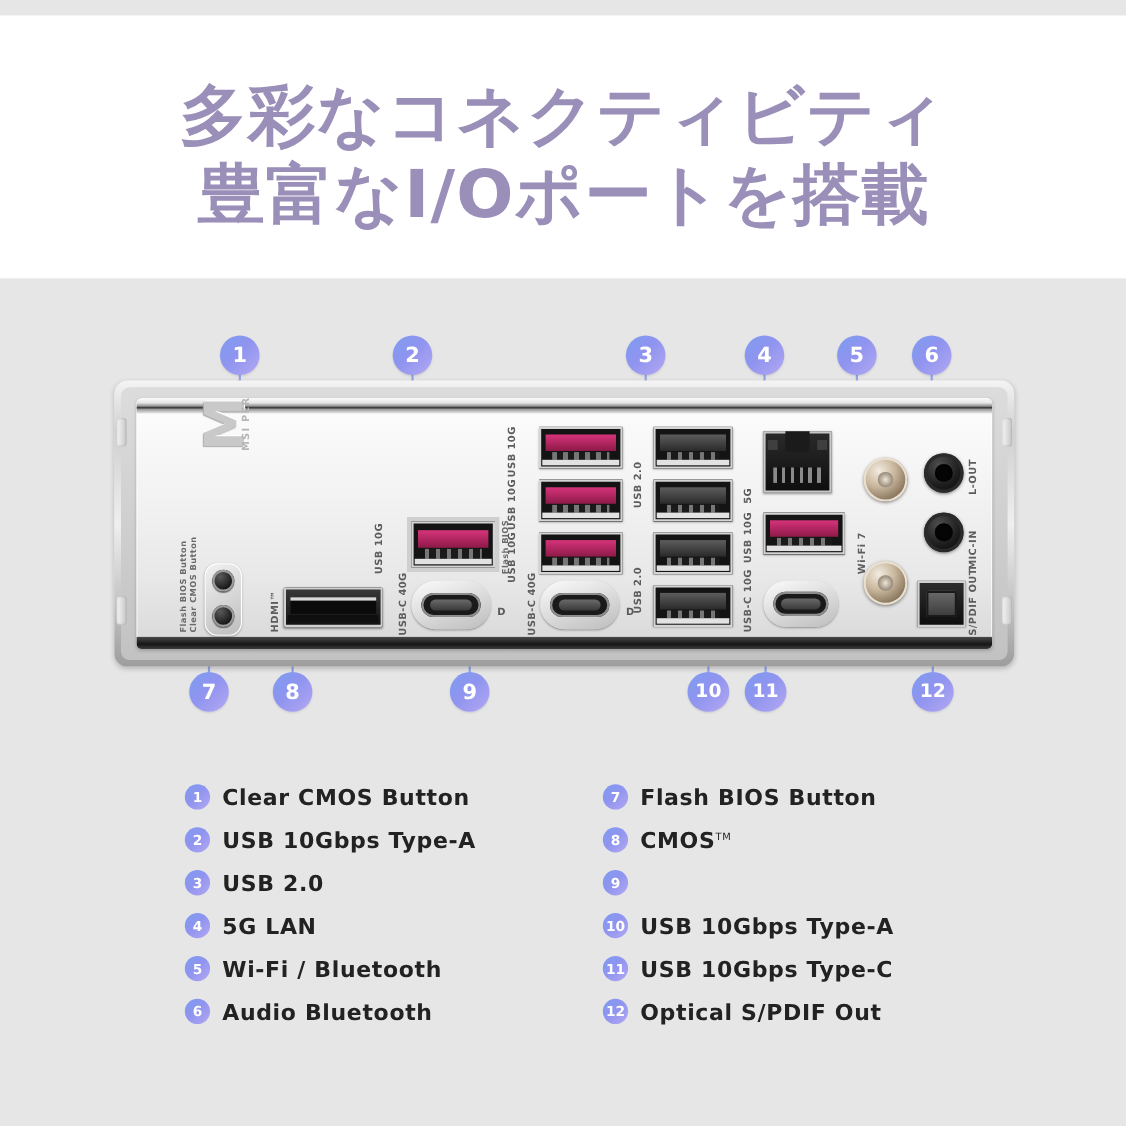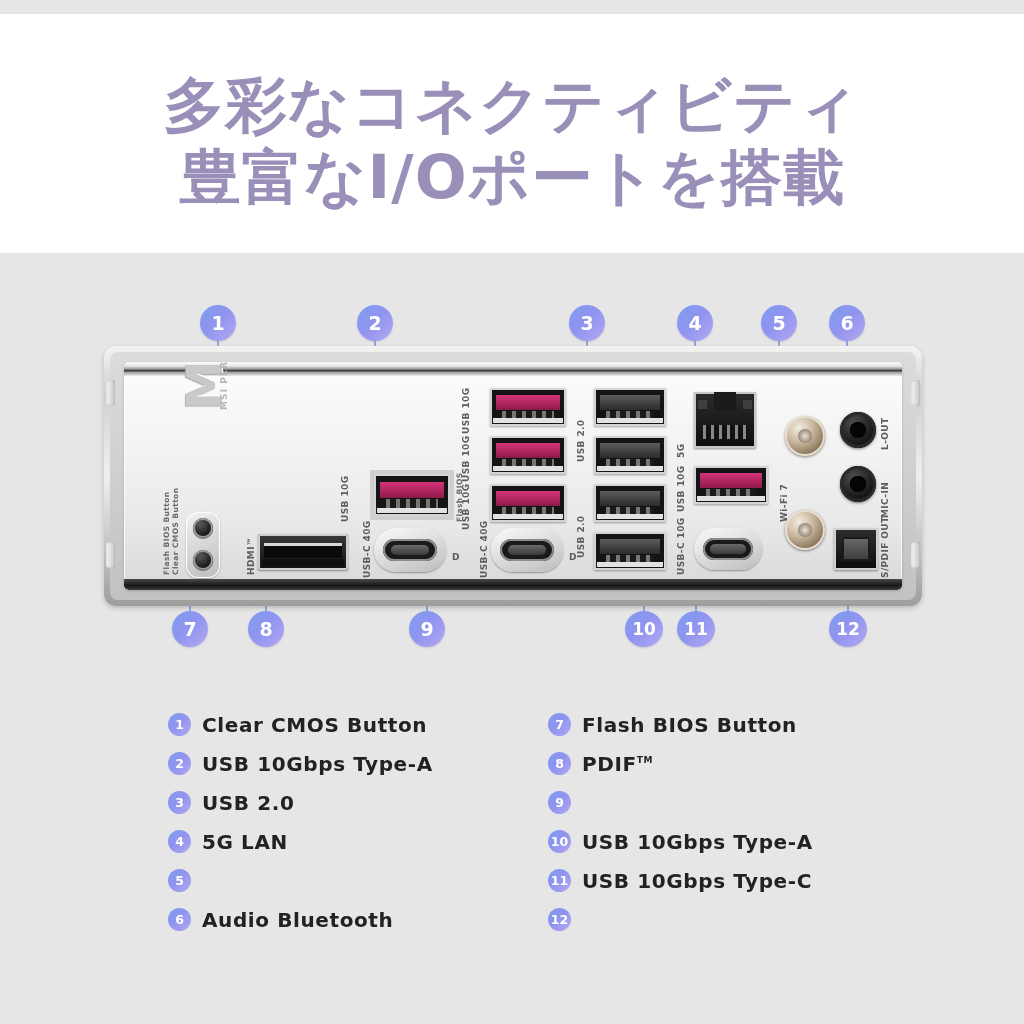--- a/index.html
+++ b/index.html
@@ -288,21 +288,21 @@
     display: flex; align-items: center; justify-content: center;
   }
   .legend-text {
     margin-left: 11px;
     font-family: "DejaVu Sans", sans-serif;
     font-weight: 700; font-size: 20px;
     letter-spacing: .6px;
     color: #222222;
     white-space: nowrap;
   }
-  .legend-text sup { font-size: 9px; vertical-align: super; font-weight: 700; }
+  .legend-text sup { font-size: 9px; vertical-align: super; font-weight: 400; }
 </style>
 </head>
 <body>
 
 <div id="title-band">
   <div class="title-line">多彩なコネクティビティ</div>
   <div class="title-line">豊富なI/Oポートを搭載</div>
 </div>
 
 <div id="body-band"></div>
@@ -518,45 +518,47 @@
     <div class="legend-row">
       <div class="legend-badge">3</div>
       <div class="legend-text">USB 2.0</div>
     </div>
     <div class="legend-row">
       <div class="legend-badge">4</div>
       <div class="legend-text">5G LAN</div>
     </div>
     <div class="legend-row">
       <div class="legend-badge">5</div>
+      <div class="legend-text">Wi-Fi / Bluetooth</div>
     </div>
     <div class="legend-row">
       <div class="legend-badge">6</div>
       <div class="legend-text">Audio Bluetooth</div>
     </div>
   </div>
 
   <div class="legend-col" id="legend-right">
     <div class="legend-row">
       <div class="legend-badge">7</div>
       <div class="legend-text">Flash BIOS Button</div>
     </div>
     <div class="legend-row">
       <div class="legend-badge">8</div>
-      <div class="legend-text"><span>PDIF</span><sup>TM</sup></div>
+      <div class="legend-text"><span>CMOS</span><sup>TM</sup></div>
     </div>
     <div class="legend-row">
       <div class="legend-badge">9</div>
     </div>
     <div class="legend-row">
       <div class="legend-badge">10</div>
       <div class="legend-text">USB 10Gbps Type-A</div>
     </div>
     <div class="legend-row">
       <div class="legend-badge">11</div>
       <div class="legend-text">USB 10Gbps Type-C</div>
     </div>
     <div class="legend-row">
       <div class="legend-badge">12</div>
+      <div class="legend-text">Optical S/PDIF Out</div>
     </div>
   </div>
 
 </div>
 
 </body></html>

